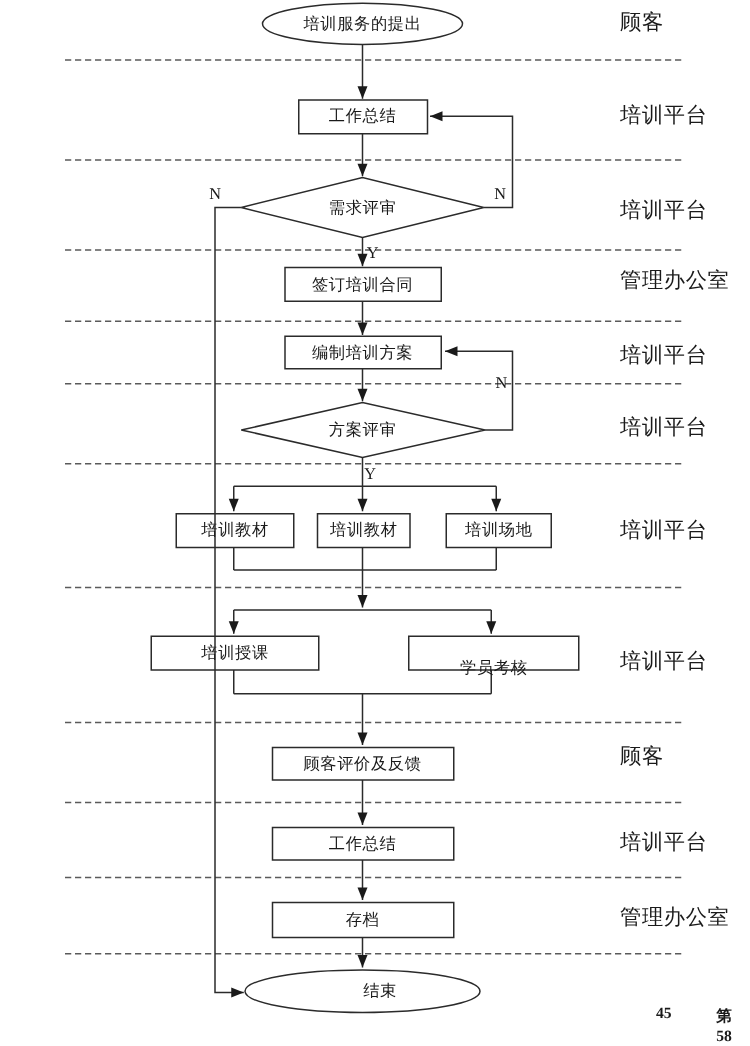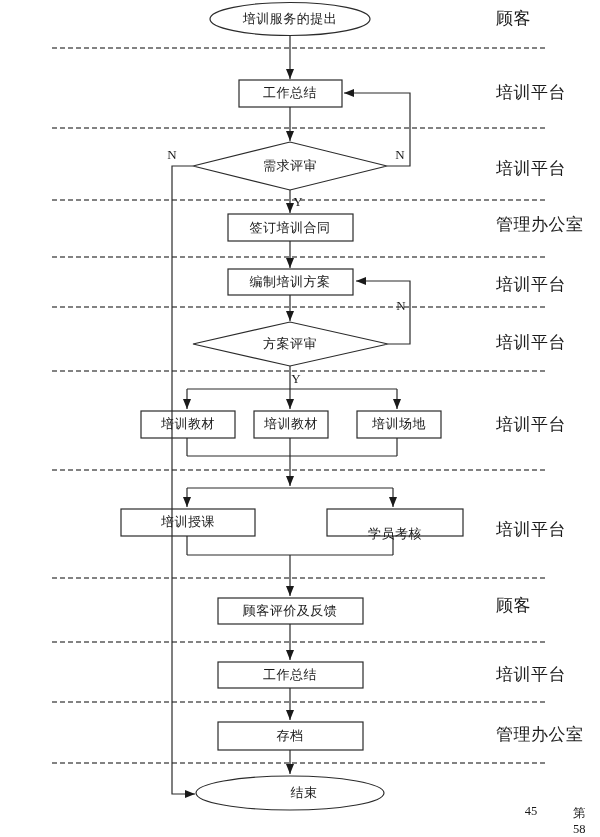--- a/index.html
+++ b/index.html
@@ -34,20 +34,21 @@
     transform:translate(-50%,-50%);
     font-size:13px;
     white-space:nowrap;
     color:#1a1a1a;
   }
   .footer-num{
     position:absolute;
     transform:translate(-50%,-50%);
     font-size:12.5px;
     color:#1a1a1a;
+    font-weight:bold;
   }
 </style>
 </head>
 <body>
 
 <div class="page">
 
   <svg class="flow-svg" width="600" height="837" viewBox="0 0 600 837">
     <defs>
       <marker id="arrow" markerUnits="userSpaceOnUse" markerWidth="12" markerHeight="10" refX="11" refY="5" orient="auto">

